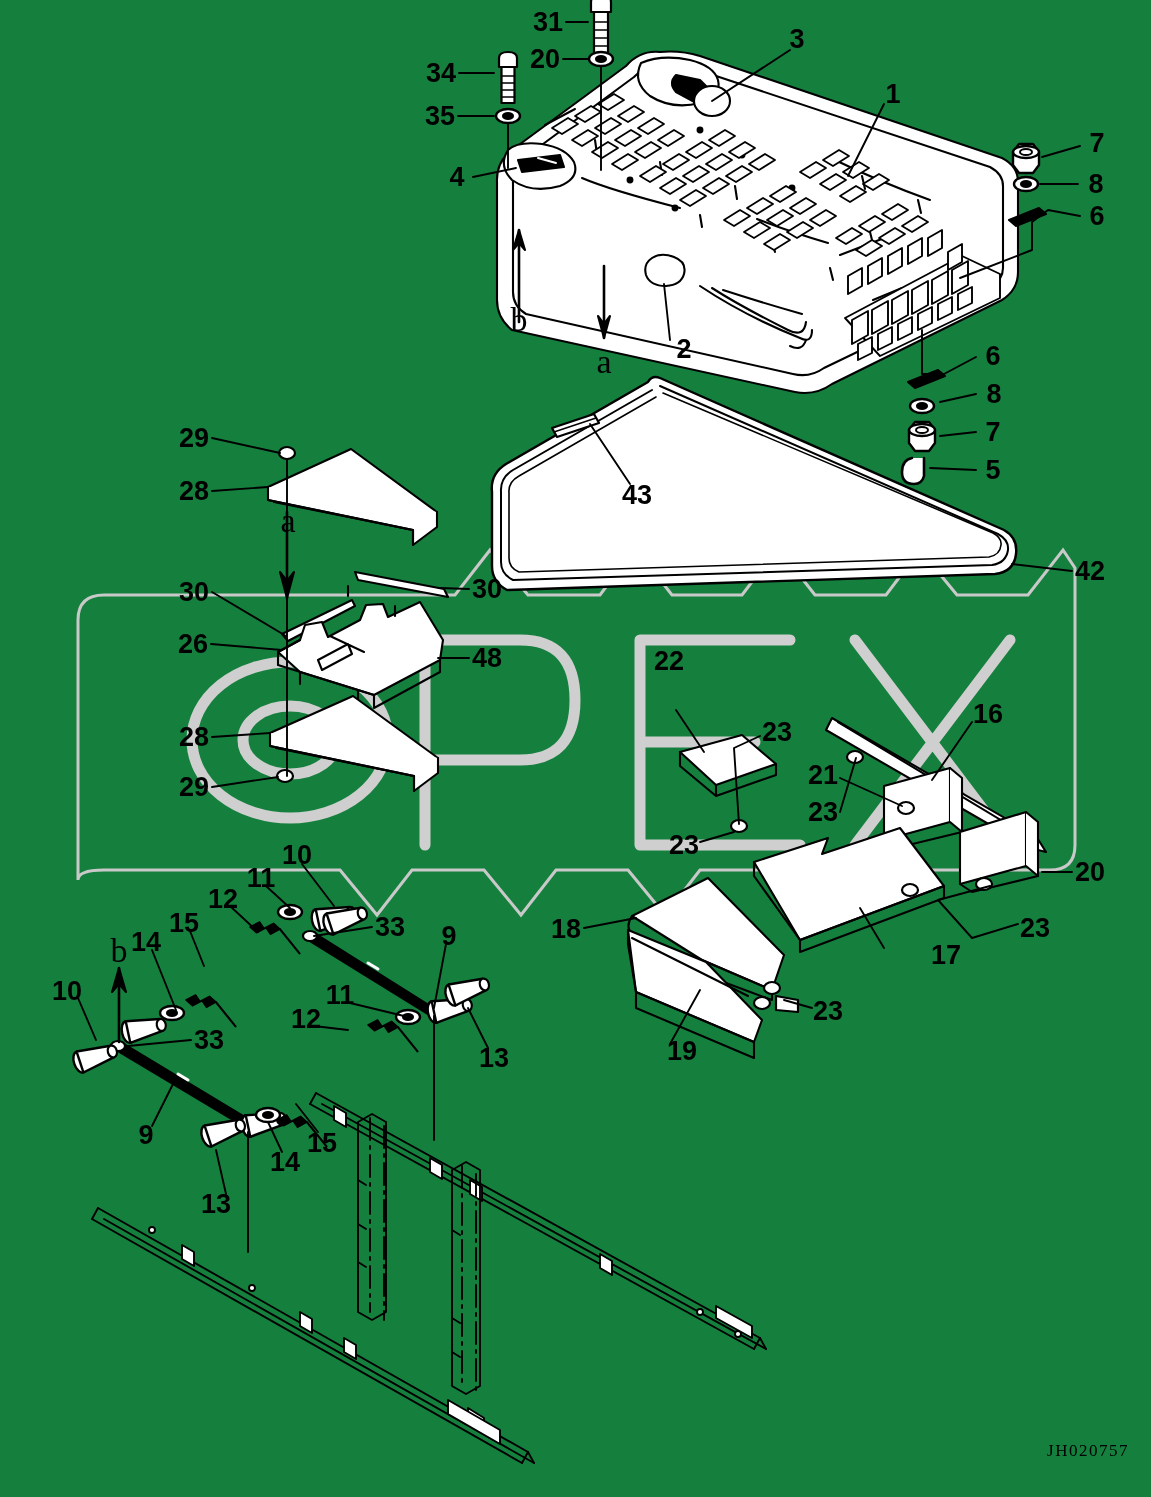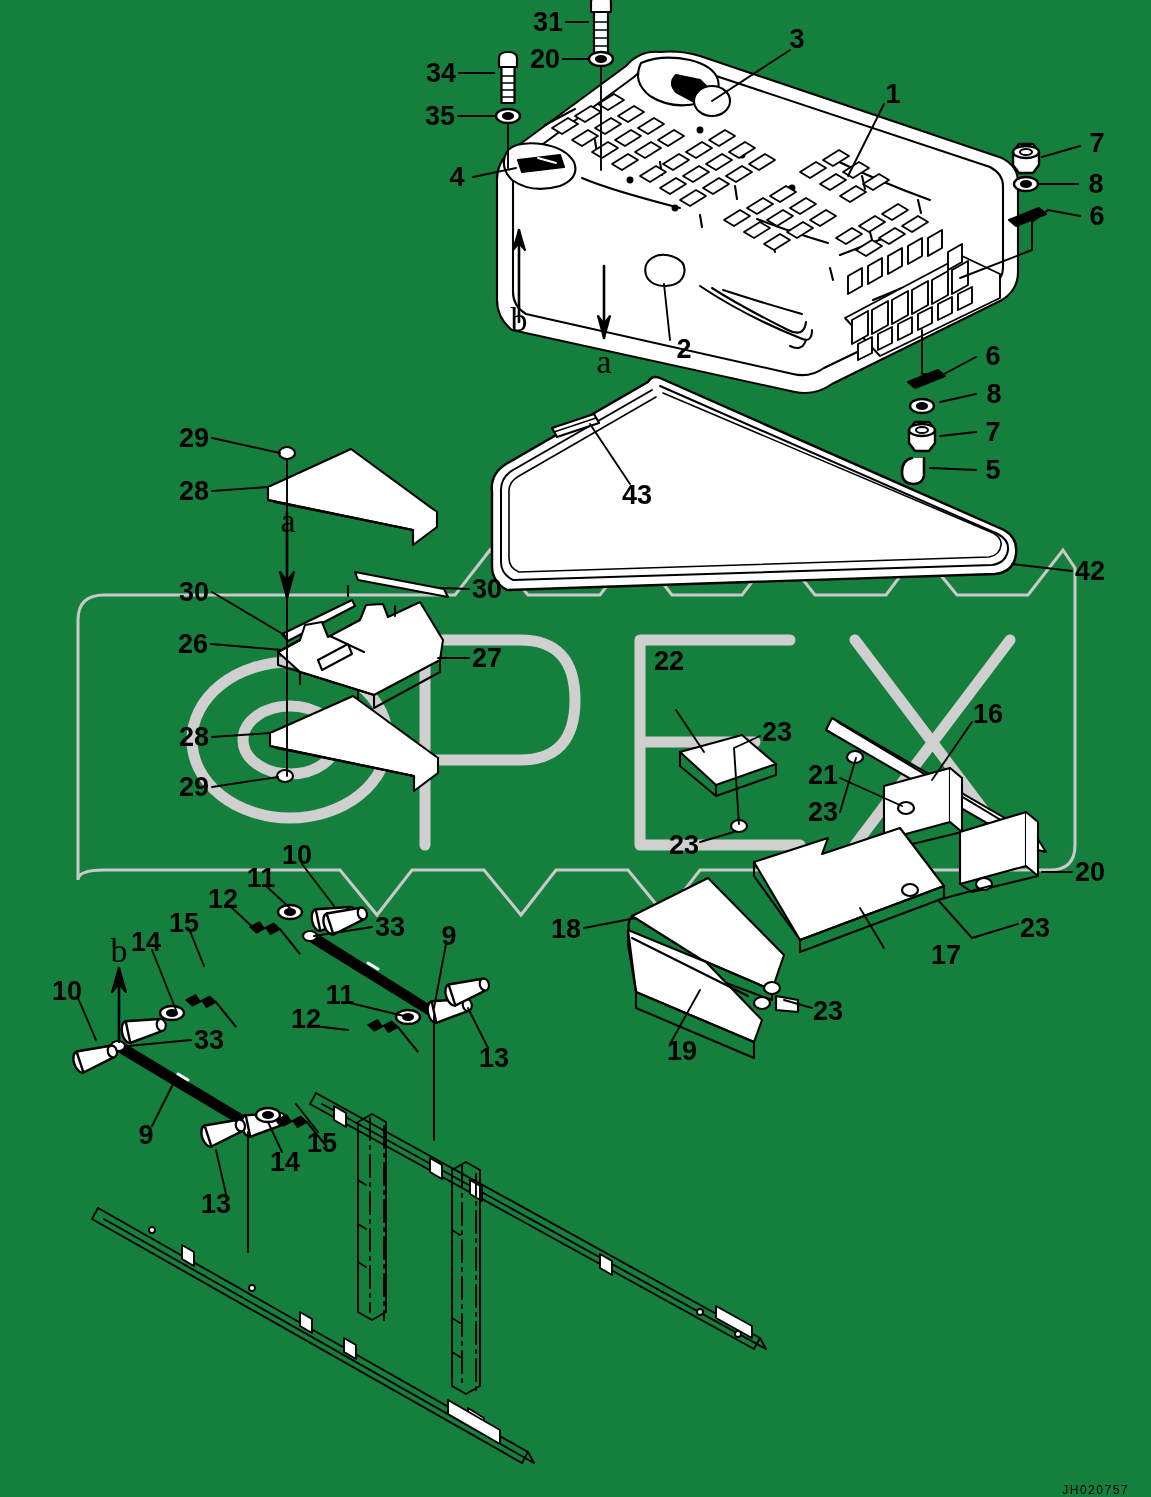--- a/index.html
+++ b/index.html
@@ -3,22 +3,22 @@
 <meta charset="utf-8">
 <style>
   html,body{margin:0;padding:0;background:#fff;}
   body{font-family:"Liberation Sans",sans-serif;}
   #sheet{position:relative;width:1151px;height:1497px;background:#15803d;overflow:hidden;}
   #sheet svg{position:absolute;left:0;top:0;}
   .lbl{position:absolute;font-family:"Liberation Sans",sans-serif;font-weight:700;
        font-size:27px;color:#000;line-height:1;white-space:nowrap;
        transform:translate(-50%,-50%);}
   .lbl.ital{font-family:"Liberation Serif",serif;font-weight:400;font-size:34px;font-style:normal;}
-  .partno{position:absolute;right:22px;bottom:0;font-family:Liberation Sans, sans-serif;
-          font-size:12px;letter-spacing:1.5px;color:#000;}
+  .partno{position:absolute;right:22px;bottom:36px;font-family:Liberation Serif, serif;
+          font-size:17px;letter-spacing:1.5px;color:#000;}
   .wm{position:absolute;left:0;top:0;pointer-events:none;}
 </style>
 </head>
 <body>
 
 <div id="sheet">
 
   <svg class="wm" width="1151" height="1497" viewBox="0 0 1151 1497">
     <g fill="none" stroke="#c9c9c9" stroke-width="3">
       <path d="M 78 880 L 78 620 Q 78 595 104 595 L 455 595 L 490 550 L 528 595
@@ -496,21 +496,21 @@
       <div class="lbl" style="left: 994px; top: 394px;">8</div>
       <div class="lbl" style="left: 993px; top: 432px;">7</div>
       <div class="lbl" style="left: 993px; top: 470px;">5</div>
       <div class="lbl" style="left: 194px; top: 438px;">29</div>
       <div class="lbl" style="left: 194px; top: 491px;">28</div>
       <div class="lbl" style="left: 637px; top: 495px;">43</div>
       <div class="lbl" style="left: 1090px; top: 571px;">42</div>
       <div class="lbl" style="left: 194px; top: 592px;">30</div>
       <div class="lbl" style="left: 487px; top: 589px;">30</div>
       <div class="lbl" style="left: 193px; top: 644px;">26</div>
-      <div class="lbl" style="left: 487px; top: 658px;">27</div>
+      <div class="lbl" style="left: 487px; top: 658px;">48</div>
       <div class="lbl" style="left: 194px; top: 737px;">28</div>
       <div class="lbl" style="left: 194px; top: 787px;">29</div>
       <div class="lbl" style="left: 669px; top: 661px;">22</div>
       <div class="lbl" style="left: 777px; top: 732px;">23</div>
       <div class="lbl" style="left: 988px; top: 714px;">16</div>
       <div class="lbl" style="left: 823px; top: 775px;">21</div>
       <div class="lbl" style="left: 823px; top: 812px;">23</div>
       <div class="lbl" style="left: 684px; top: 845px;">23</div>
       <div class="lbl" style="left: 1090px; top: 872px;">20</div>
       <div class="lbl" style="left: 1035px; top: 928px;">23</div>

